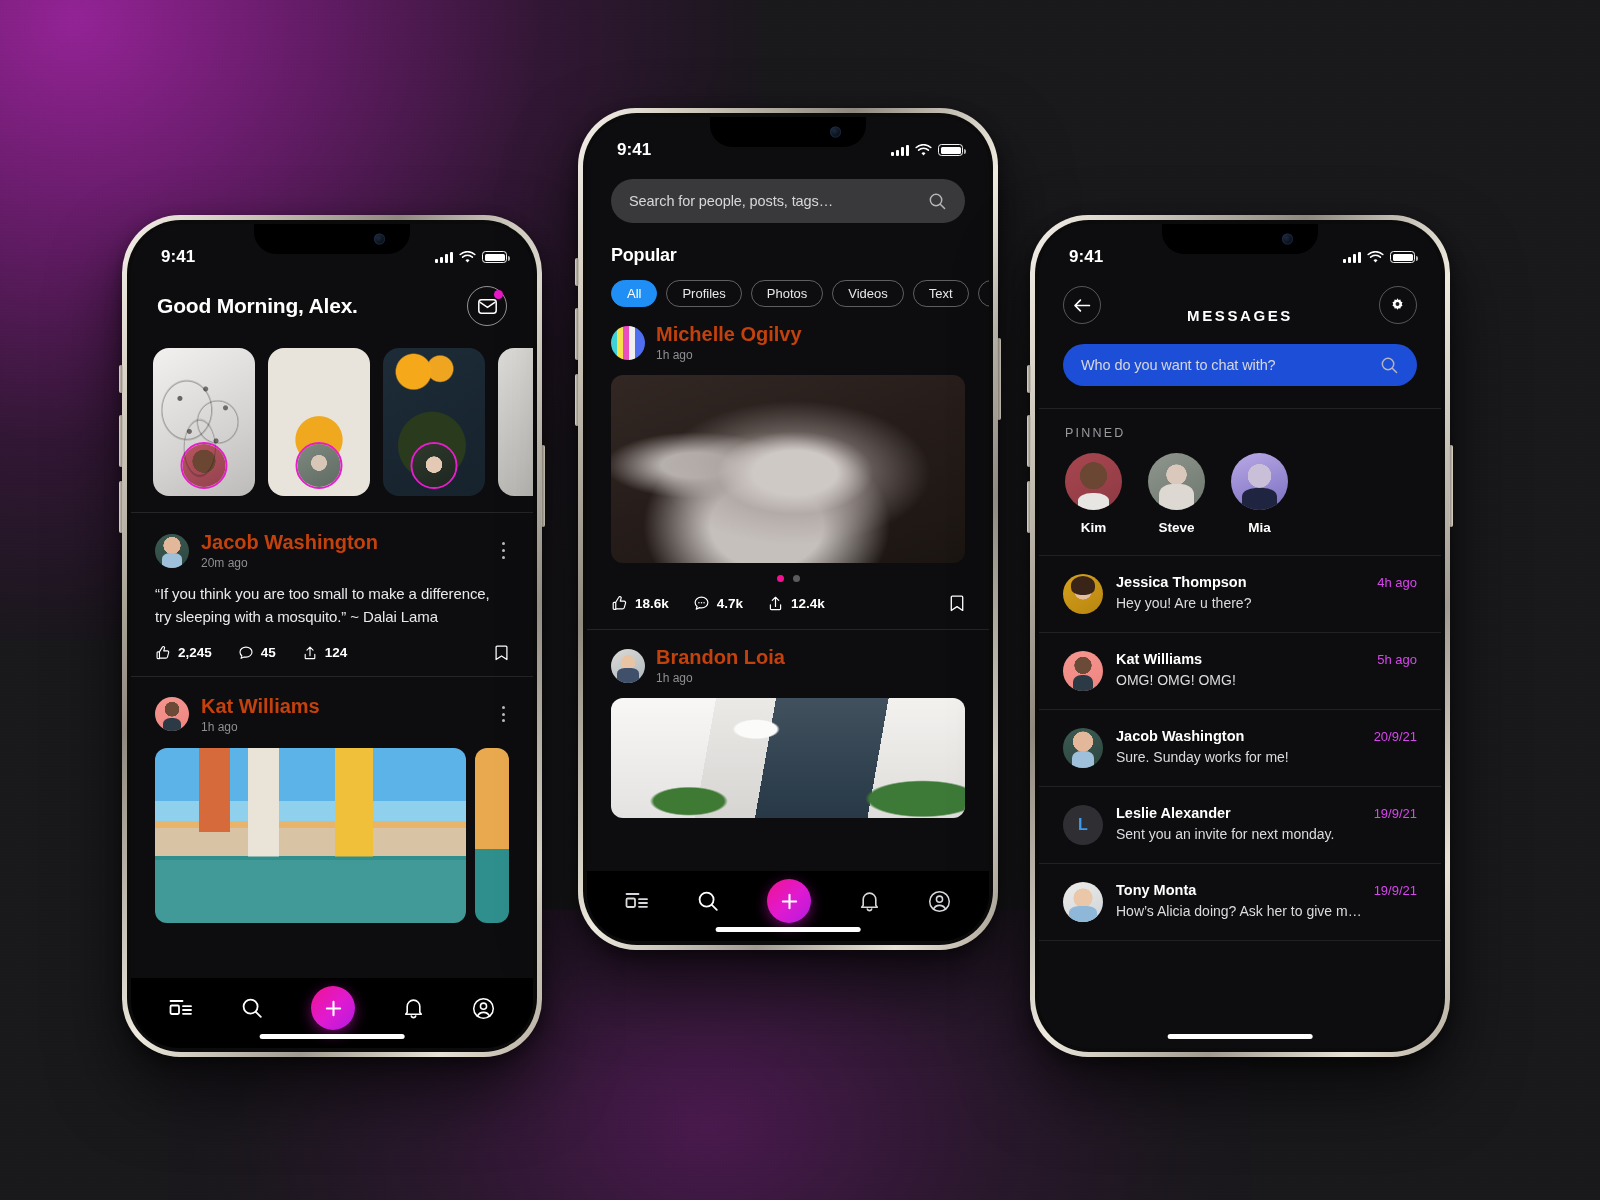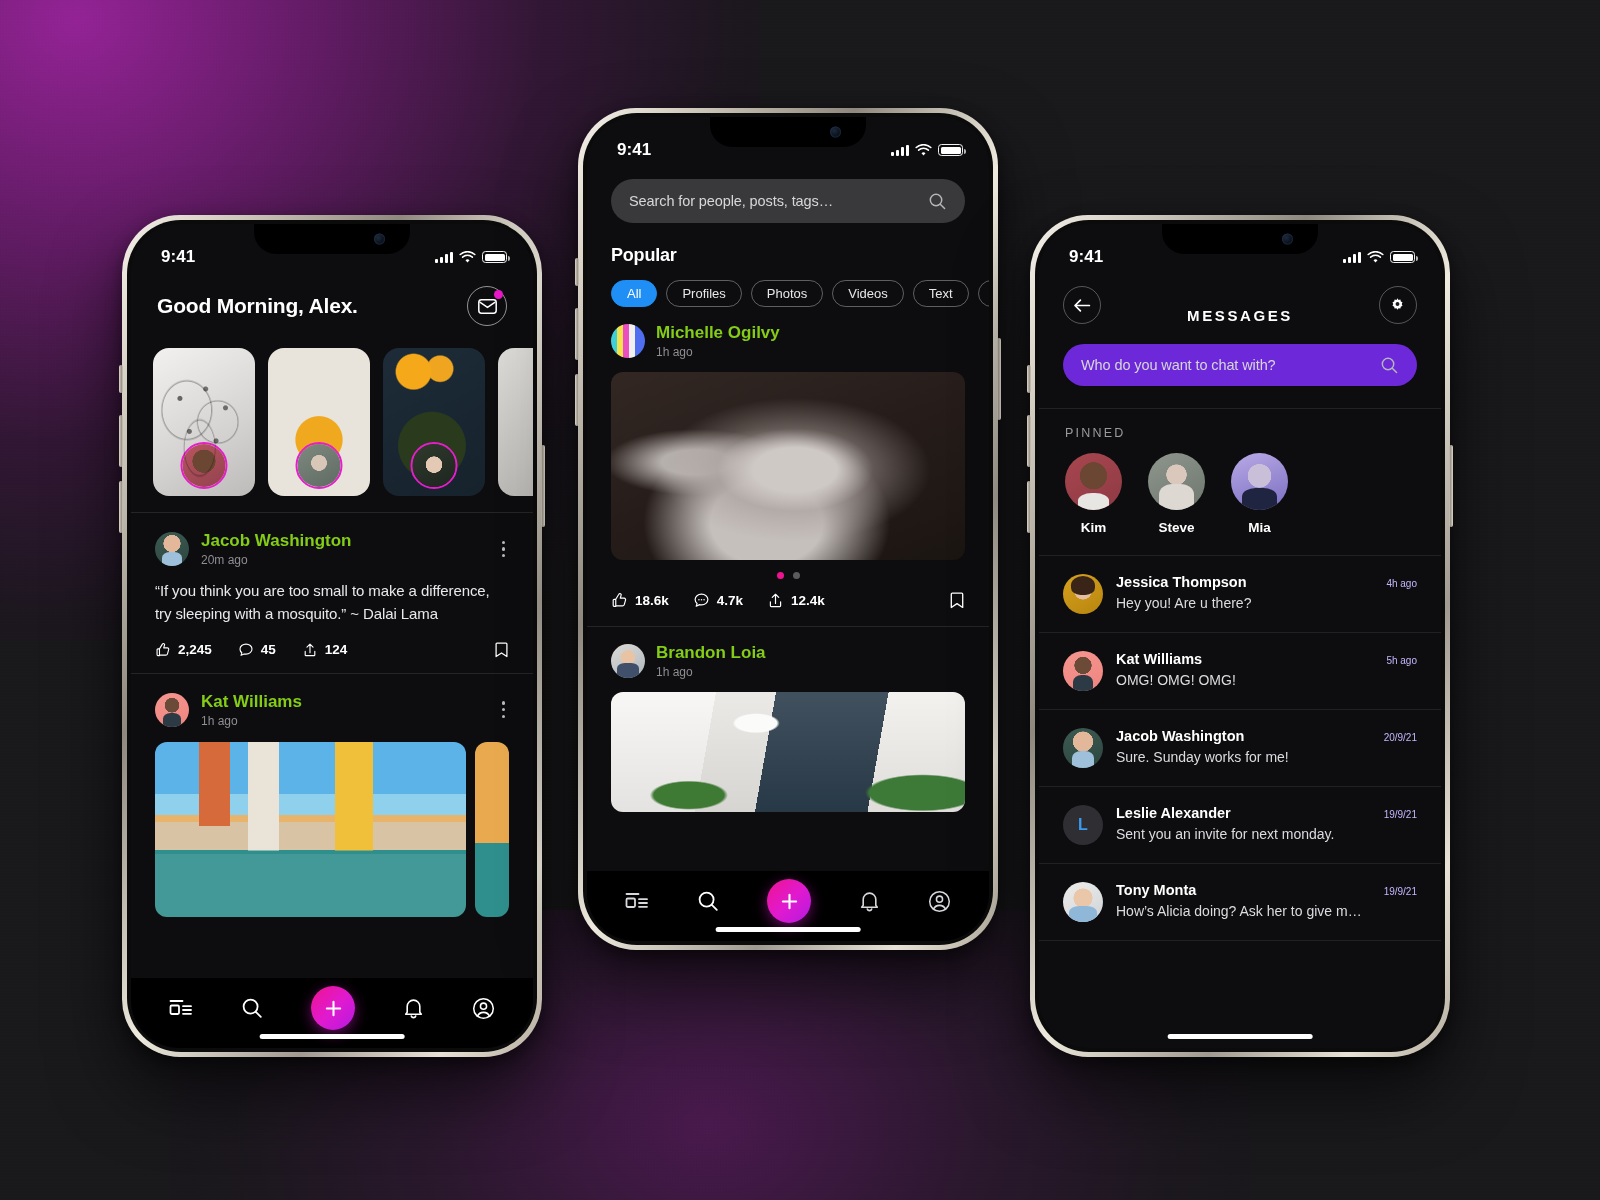--- a/index.html
+++ b/index.html
@@ -134,21 +134,21 @@
   }
   .story-av > div { width:100%; height:100%; }
 
   .feed-div { height:1px; background:rgba(255,255,255,0.1); }
 
   .post { padding:18px 24px 14px 24px; }
   .post-head { display:flex; align-items:center; gap:12px; }
   .av { width:34px; height:34px; border-radius:50%; overflow:hidden; flex:0 0 auto; }
   .av > div { width:100%; height:100%; }
   .post-meta { flex:1; min-width:0; }
-  .post-name { color:#84cc16; font-size:17px; font-weight:bold; }
+  .post-name { color:#c2410c; font-size:20px; font-weight:bold; }
   .post-time { color:#8e8e93; font-size:12px; margin-top:2px; }
   .dots { display:flex; flex-direction:column; gap:3.5px; padding:4px; }
   .dots i { width:3.2px; height:3.2px; border-radius:50%; background:#b9b9bd; display:block; }
 
   .post-text {
     color:#e9e9ec; font-size:15px; line-height:1.52; margin-top:13px; letter-spacing:-0.1px;
   }
   .actions {
     display:flex; align-items:center; gap:26px; margin-top:15px;
   }
@@ -203,40 +203,40 @@
   }
   .circ-btn {
     width:38px; height:38px; border-radius:50%;
     border:1.2px solid rgba(255,255,255,0.3);
     display:flex; align-items:center; justify-content:center; flex:0 0 auto;
   }
   .rp-title {
     color:#fff; font-size:15px; font-weight:bold; letter-spacing:2.6px;
   }
   .rp-search { padding:20px 24px 0 24px; }
-  .rp-search .searchbar { height:42px; background:#6d28d9; }
+  .rp-search .searchbar { height:42px; background:#1d4ed8; }
 
   .rp-div { height:1px; background:rgba(255,255,255,0.09); margin-top:22px; }
 
   .pinned-label {
     color:#9a9a9f; font-size:12.5px; letter-spacing:2.2px; padding:17px 0 0 26px;
   }
   .pinned-row { display:flex; gap:26px; padding:13px 0 20px 26px; }
   .pin { width:57px; display:flex; flex-direction:column; align-items:center; gap:10px; }
   .pin-av { width:57px; height:57px; border-radius:50%; overflow:hidden; }
   .pin-av > div { width:100%; height:100%; }
   .pin-name { color:#fff; font-size:13.5px; font-weight:bold; }
 
   .chat-row { padding:18px 24px 18px 24px; display:flex; gap:13px; align-items:flex-start; }
   .chat-av { width:40px; height:40px; border-radius:50%; overflow:hidden; flex:0 0 auto; }
   .chat-av > div { width:100%; height:100%; display:flex; align-items:center; justify-content:center; }
   .chat-main { flex:1; min-width:0; }
   .chat-top { display:flex; align-items:baseline; justify-content:space-between; gap:10px; }
   .chat-name { color:#fff; font-size:14.5px; font-weight:bold; }
-  .chat-time { color:#c4b5fd; font-size:10px; flex:0 0 auto; }
+  .chat-time { color:#d946ef; font-size:13px; flex:0 0 auto; }
   .chat-msg {
     color:#dcdce0; font-size:14px; margin-top:5px;
     white-space:nowrap; overflow:hidden; text-overflow:ellipsis;
   }
   .chat-div { height:1px; background:rgba(255,255,255,0.085); }
 
   .initial { color:#3a9bf0; font-size:16px; font-weight:bold; }
 
   
   .ph-doodle { background:linear-gradient(150deg,#f2f1ef,#d4d3d1 60%,#bcbbb9);

